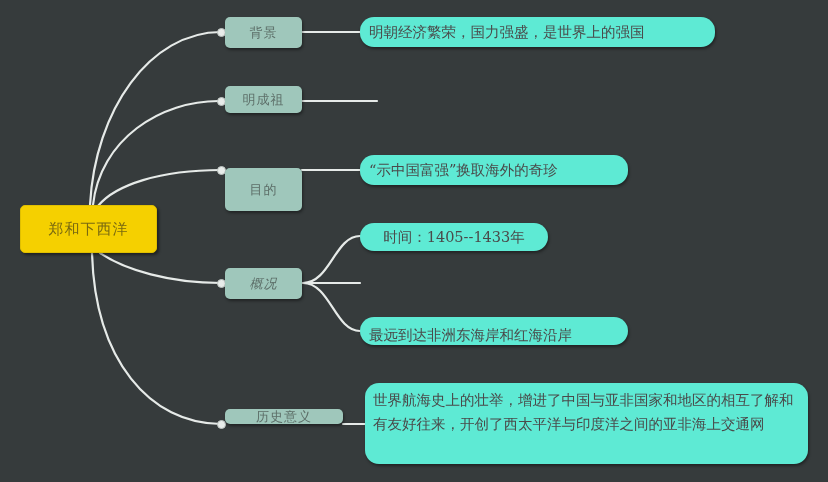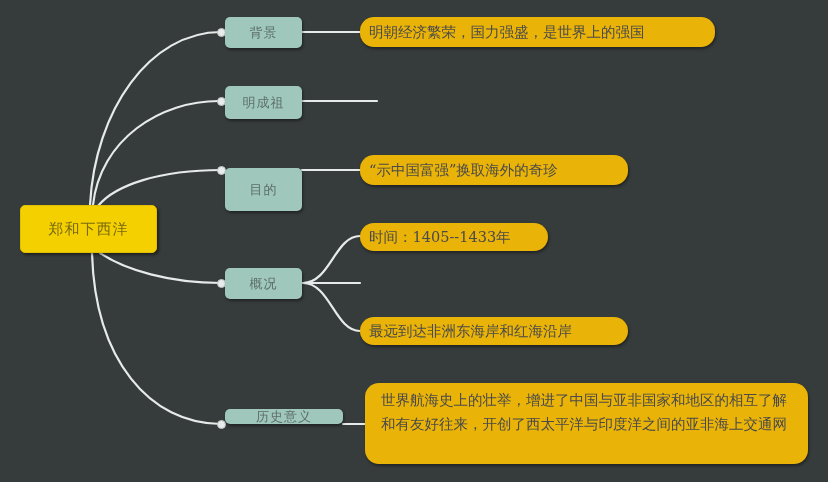--- a/index.html
+++ b/index.html
@@ -6,23 +6,23 @@
   body { width:828px; height:482px; background:#363b3c; position:relative; overflow:hidden;
          font-family:"DejaVu Serif","Liberation Serif",serif; }
   #canvas { position:absolute; left:0; top:0; width:828px; height:482px; }
   svg.links { position:absolute; left:0; top:0; width:828px; height:482px; }
   .node { position:absolute; box-sizing:border-box; display:flex; align-items:center; justify-content:center;
           border-radius:5px; white-space:nowrap; }
   .root { background:#f5d000; color:#7a6a10; font-size:15px; letter-spacing:1px;
           box-shadow:2px 2px 3px rgba(0,0,0,0.45); border:1px solid #e0bf00; }
   .topic { background:#9fc7bb; color:#5d6f69; font-size:13px; letter-spacing:1px;
            box-shadow:1px 2px 3px rgba(0,0,0,0.4); }
-  .leaf { background:#eab308; color:#4a4a4a; font-size:14.5px; justify-content:flex-start;
+  .leaf { background:#5eead4; color:#4a4a4a; font-size:14.5px; justify-content:flex-start;
           padding:0 9px; box-shadow:1px 2px 3px rgba(0,0,0,0.4); border-radius:14px; }
-  .leaf.multi { white-space:normal; align-items:flex-start; padding:5px 16px; line-height:24px; font-size:14.5px; }
+  .leaf.multi { white-space:normal; align-items:flex-start; padding:5px 8px; line-height:24px; font-size:14.5px; }
   .knob { position:absolute; width:9px; height:9px; border-radius:50%; background:#e8ecea; border:1px solid #bfc6c3; box-sizing:border-box; }
 </style>
 </head>
 <body>
 
 <div id="canvas">
   <svg class="links" viewBox="0 0 828 482">
     <g fill="none" stroke="#e6eae8" stroke-width="2.2" stroke-linecap="round">
 
       <path d="M90,205 C95,110 150,32 221,32"></path>
@@ -47,40 +47,40 @@
 
   <span class="knob" style="left:217px; top:28px;"></span>
   <div class="node topic" style="left:225px; top:17px; width:77px; height:31px;">
     <span>背景</span>
   </div>
   <div class="node leaf" style="left:360px; top:17px; width:355px; height:30px;">
     <span>明朝经济繁荣，国力强盛，是世界上的强国</span>
   </div>
 
   <span class="knob" style="left:217px; top:97px;"></span>
-  <div class="node topic" style="left:225px; top:86px; width:77px; height:33px;">
+  <div class="node topic" style="left:225px; top:86px; width:77px; height:27px;">
     <span>明成祖</span>
   </div>
 
   <span class="knob" style="left:217px; top:166px;"></span>
   <div class="node topic" style="left:225px; top:168px; width:77px; height:43px;">
     <span>目的</span>
   </div>
   <div class="node leaf" style="left:360px; top:155px; width:268px; height:30px;">
     <span>“示中国富强”换取海外的奇珍</span>
   </div>
 
   <span class="knob" style="left:217px; top:279px;"></span>
-  <div class="node topic" style="left:225px; top:268px; width:77px; height:31px;">
+  <div class="node topic" style="left:225px; top:268px; width:77px; height:31px;font-style:italic;">
     <span>概况</span>
   </div>
-  <div class="node leaf" style="left:360px; top:223px; width:188px; height:28px;">
+  <div class="node leaf" style="left:360px; top:223px; width:188px; height:28px;justify-content:center;">
     <span>时间：1405--1433年</span>
   </div>
-  <div class="node leaf" style="left:360px; top:317px; width:268px; height:28px;">
+  <div class="node leaf" style="left:360px; top:317px; width:268px; height:28px;align-items:flex-end;">
     <span>最远到达非洲东海岸和红海沿岸</span>
   </div>
 
   <span class="knob" style="left:217px; top:420px;"></span>
   <div class="node topic" style="left:225px; top:409px; width:118px; height:15px;">
     <span>历史意义</span>
   </div>
   <div class="node leaf multi" style="left:365px; top:383px; width:443px; height:81px;">
     <span>世界航海史上的壮举，增进了中国与亚非国家和地区的相互了解和有友好往来，开创了西太平洋与印度洋之间的亚非海上交通网</span>
   </div>

